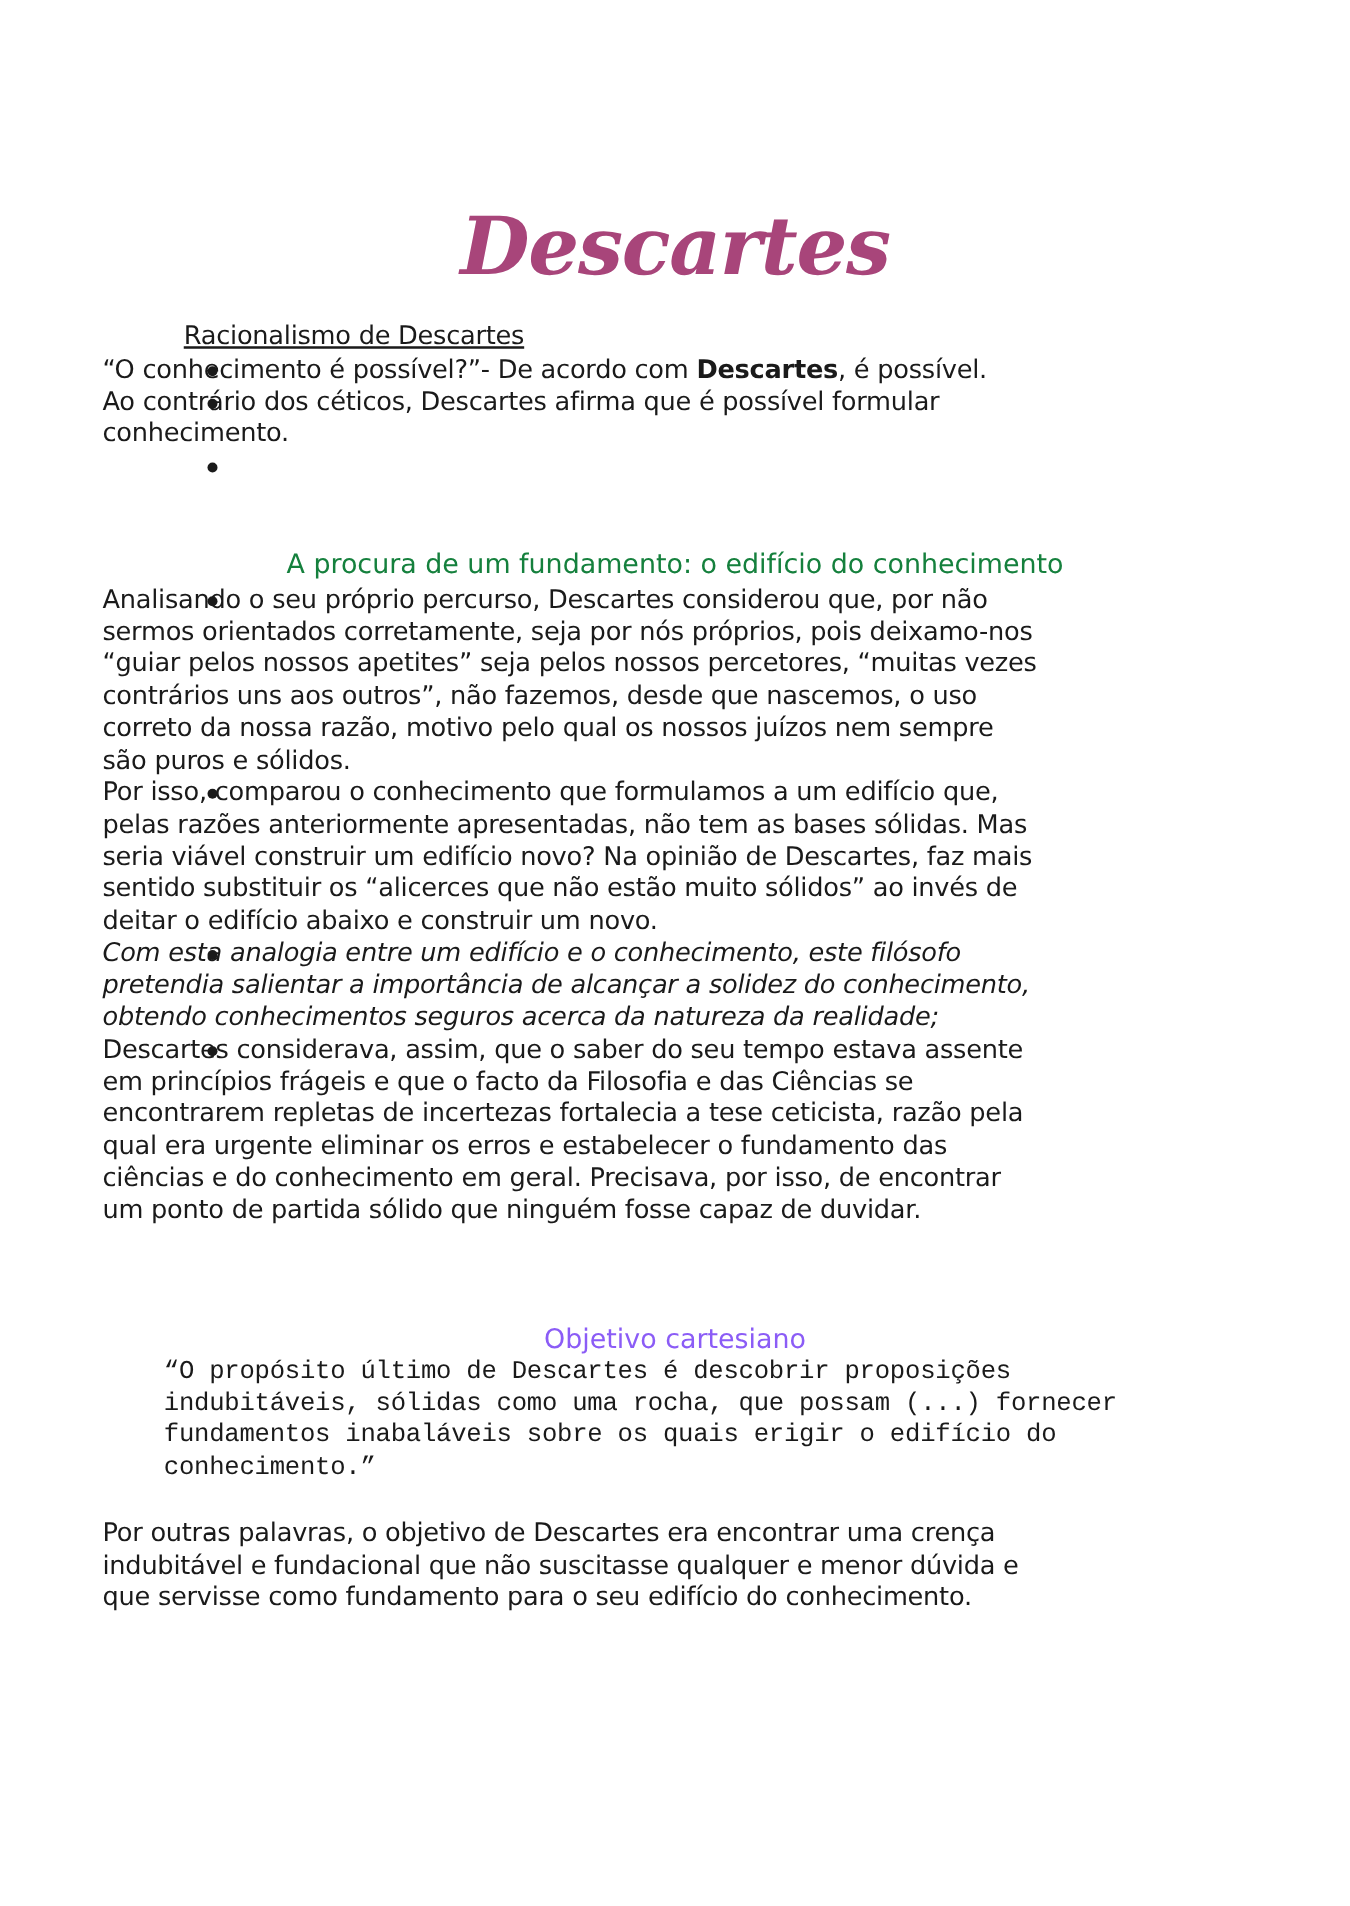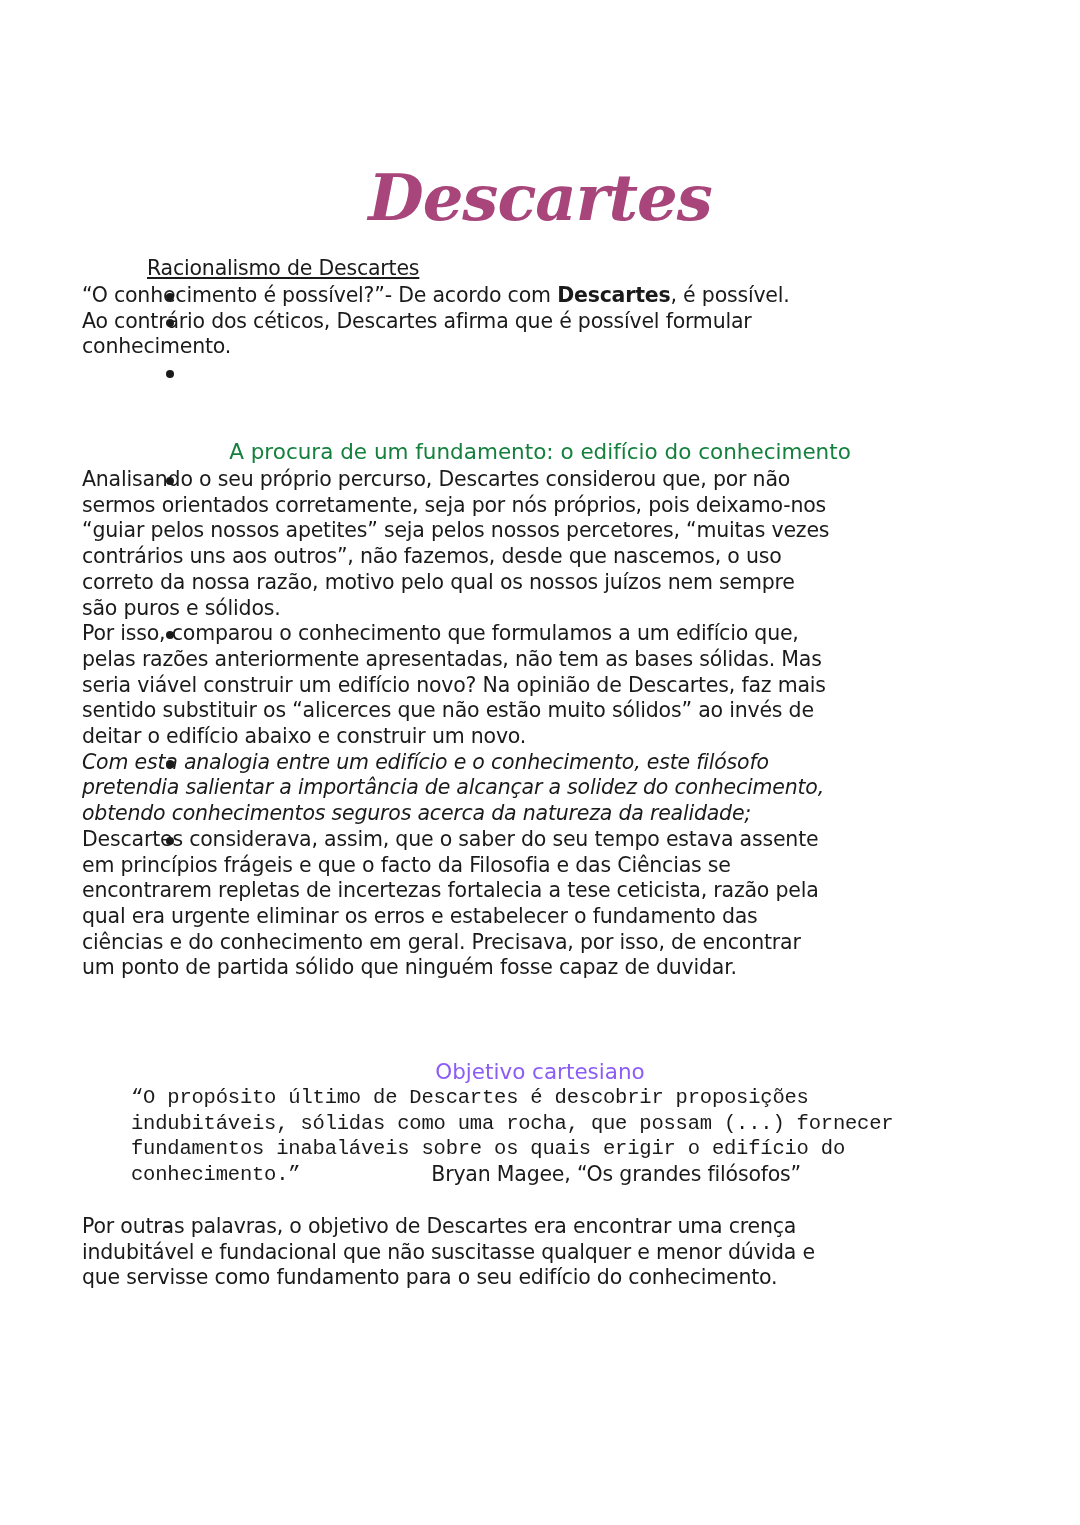--- a/index.html
+++ b/index.html
@@ -61,21 +61,20 @@
     <li class="li" style="width:752px;">
       <span class="bullet"></span>
       <span>Descartes considerava, assim, que o saber do seu tempo estava assente em princípios frágeis e que o facto da Filosofia e das Ciências se encontrarem repletas de incertezas fortalecia a tese ceticista, razão pela qual era urgente eliminar os erros e estabelecer o fundamento das ciências e do conhecimento em geral.  Precisava, por isso, de encontrar um ponto de partida sólido que ninguém fosse capaz de duvidar.</span>
     </li>
   </ul>
 
   <div class="heading" style="top:1059px; color:#8b5cf6;">Objetivo cartesiano</div>
 
   <div class="txt quote" style="top:1085px;">“O propósito último de Descartes é descobrir proposições indubitáveis, sólidas como uma rocha, que possam (...) fornecer fundamentos inabaláveis sobre os quais erigir o edifício do conhecimento.”</div>
 
-  <div class="txt attrib">Bryan Magee, “Os grandes filósofos”</div>
 
   <ul class="list txt" style="top:1214px;">
     <li class="li" style="width:748px;">
       <span class="dash">-</span>
       <span>Por outras palavras, o objetivo de Descartes era encontrar uma crença indubitável e fundacional que não suscitasse qualquer e menor dúvida e que servisse como fundamento para o seu edifício do conhecimento.</span>
     </li>
   </ul>
 
 </div>
 

